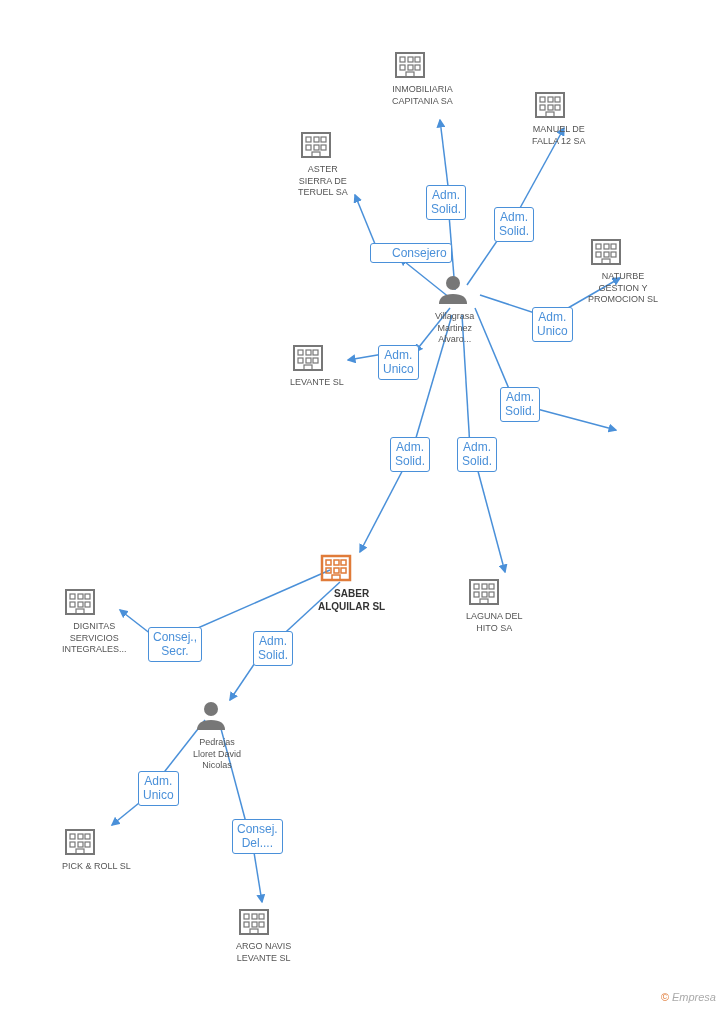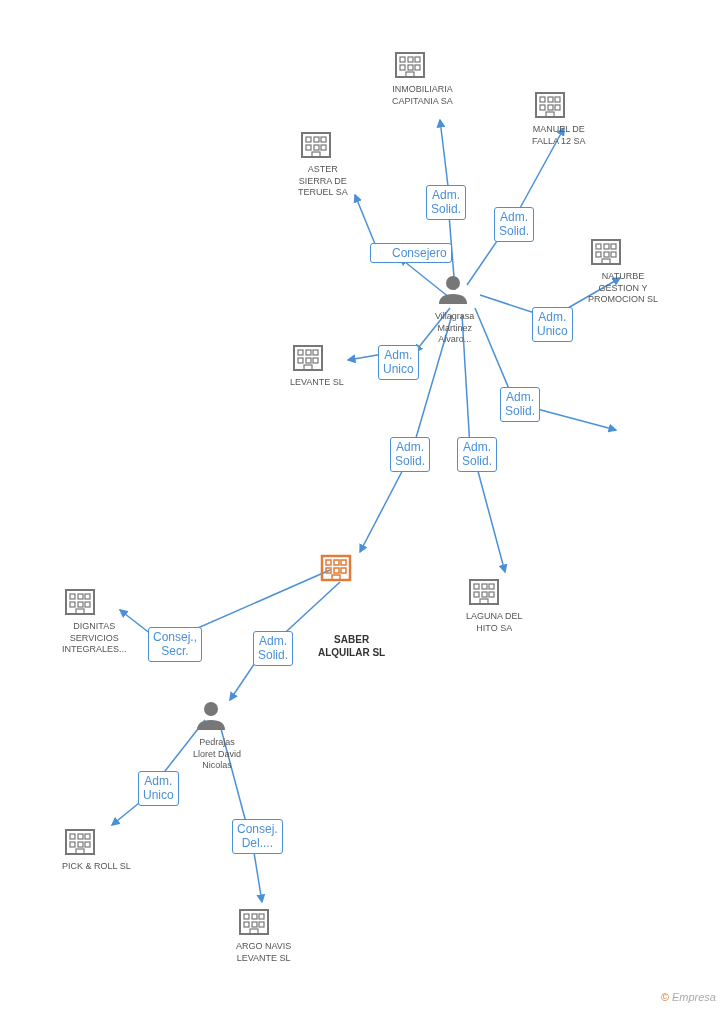--- a/index.html
+++ b/index.html
@@ -193,21 +193,21 @@
       <rect x="23" y="12" width="5" height="5" fill="none" stroke="#777" stroke-width="1.2"></rect>
       <rect x="8" y="20" width="5" height="5" fill="none" stroke="#777" stroke-width="1.2"></rect>
       <rect x="16" y="20" width="5" height="5" fill="none" stroke="#777" stroke-width="1.2"></rect>
       <rect x="23" y="20" width="5" height="5" fill="none" stroke="#777" stroke-width="1.2"></rect>
       <rect x="14" y="27" width="8" height="5" fill="none" stroke="#777" stroke-width="1.2"></rect>
     </svg>
     <div class="node-label">LEVANTE SL</div>
   </div>
 
 
-  <div class="node" style="left:318px;top:548px;gap:46px;">
+  <div class="node" style="left:318px;top:548px;">
     <svg class="building-icon" viewBox="0 0 36 36">
       <rect x="4" y="8" width="28" height="24" fill="none" stroke="#e07b39" stroke-width="2.5"></rect>
       <rect x="8" y="12" width="5" height="5" fill="none" stroke="#e07b39" stroke-width="1.5"></rect>
       <rect x="16" y="12" width="5" height="5" fill="none" stroke="#e07b39" stroke-width="1.5"></rect>
       <rect x="23" y="12" width="5" height="5" fill="none" stroke="#e07b39" stroke-width="1.5"></rect>
       <rect x="8" y="20" width="5" height="5" fill="none" stroke="#e07b39" stroke-width="1.5"></rect>
       <rect x="16" y="20" width="5" height="5" fill="none" stroke="#e07b39" stroke-width="1.5"></rect>
       <rect x="23" y="20" width="5" height="5" fill="none" stroke="#e07b39" stroke-width="1.5"></rect>
       <rect x="14" y="27" width="8" height="5" fill="none" stroke="#e07b39" stroke-width="1.5"></rect>
     </svg>

